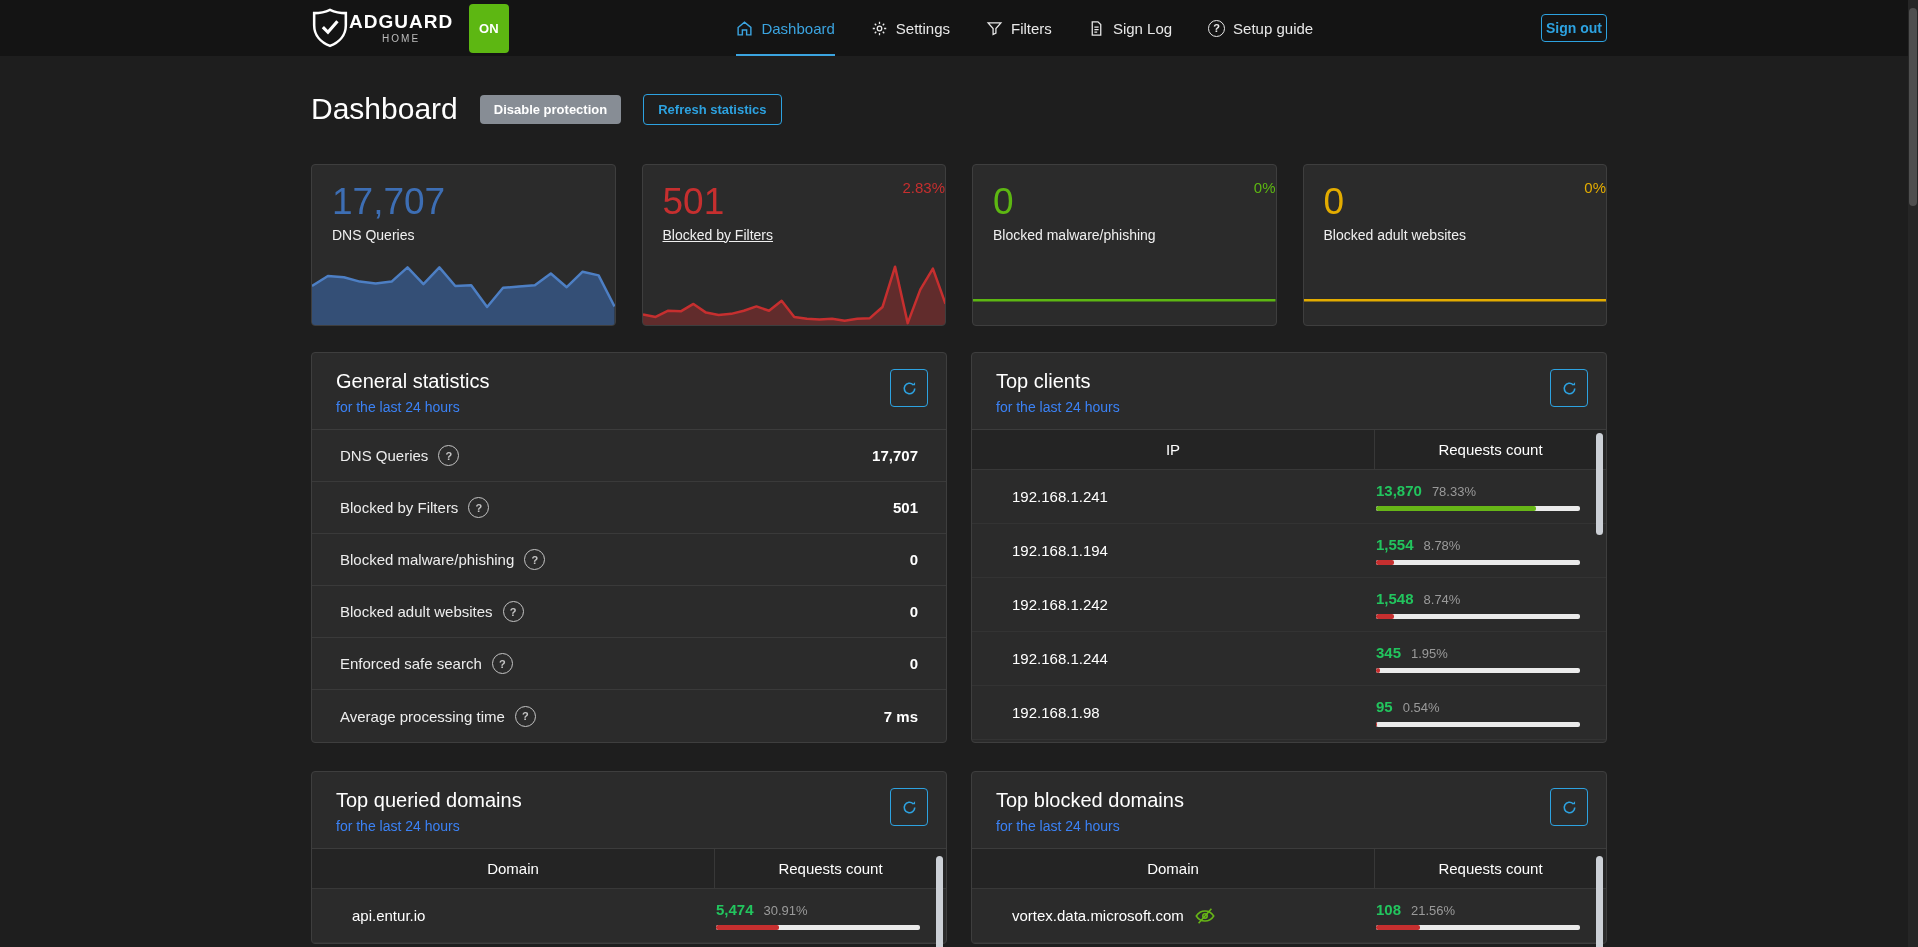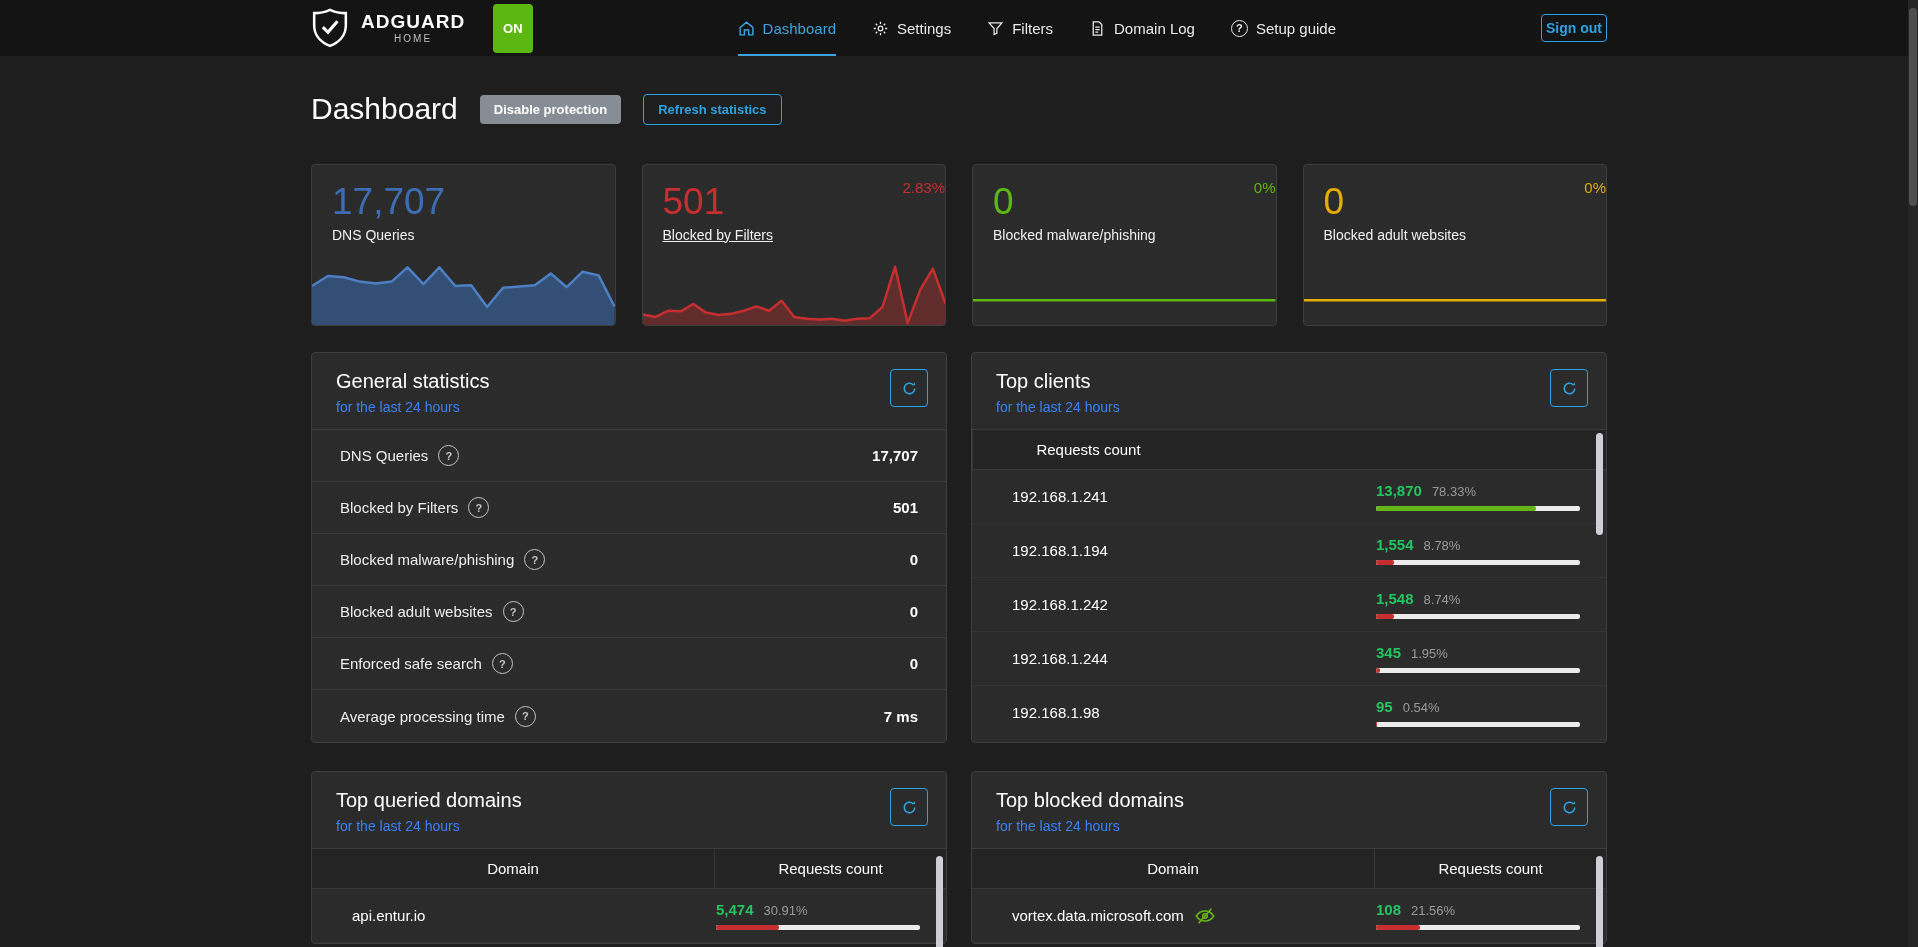--- a/index.html
+++ b/index.html
@@ -2,21 +2,21 @@
 <html><head>
 <meta charset="utf-8">
 <style>
   * { margin:0; padding:0; box-sizing:border-box; }
   html,body { width:1918px; height:947px; overflow:hidden; background:#1e1e1e;
     font-family:"Liberation Sans", sans-serif; color:#e8e8e8; }
 
   
   .navbar { height:56px; background:#141414; display:flex; align-items:stretch; }
   .navbar-inner { width:1296px; margin:0 auto; display:flex; align-items:center; }
-  .logo { display:flex; align-items:center; gap:12px; }
+  .logo { display:flex; align-items:center; gap:0; }
   .logo-shield { width:38px; height:42px; color:#fff; }
   .logo-text { line-height:1; }
   .logo-title { font-size:19px; font-weight:bold; letter-spacing:1px; color:#fff; }
   .logo-subtitle { font-size:10px; color:#bdbdbd; letter-spacing:2px; margin-top:3px;text-align:center; }
   .on-badge { background:#5db712; color:#fff; font-size:13px; font-weight:bold;
     border-radius:4px; padding:17px 10px; margin-left:16px; }
   .nav-items { flex:1; display:flex; justify-content:center; gap:36px; height:56px; }
   .nav-item { display:flex; align-items:center; gap:8px; font-size:15px; color:#e8e8e8;
     cursor:pointer; border-bottom:2px solid transparent; padding-top:2px; }
   .nav-item.active { color:#3ba4e0; border-bottom-color:#3ba4e0; }
@@ -133,21 +133,21 @@
         <svg viewBox="0 0 24 24" fill="none" stroke="currentColor" stroke-width="1.8">
           <path d="M3 4h18l-7 8v6.5l-4 2V12z"></path>
         </svg>
         <span>Filters</span>
       </div>
       <div class="nav-item">
         <svg viewBox="0 0 24 24" fill="none" stroke="currentColor" stroke-width="1.8">
           <path d="M6 2.5h8l4 4v15H6z"></path>
           <path d="M9 10h6M9 13.5h6M9 17h4"></path>
         </svg>
-        <span>Domain Log</span>
+        <span>Sign Log</span>
       </div>
       <div class="nav-item">
         <span class="qmark-circle">?</span>
         <span>Setup guide</span>
       </div>
     </div>
 
     <button class="signout-btn">Sign out</button>
   </div>
 </div>
@@ -266,20 +266,21 @@
         <div class="panel-title">Top clients</div>
         <div class="panel-subtitle">for the last 24 hours</div>
         <button class="refresh-btn">
           <svg viewBox="0 0 16 16" fill="none" stroke="currentColor" stroke-width="1.7">
             <path d="M13.6 8a5.6 5.6 0 1 1-1.7-4"></path>
               <path d="M13.9 1.2v3.2h-3.2" fill="currentColor" stroke="none"></path>
           </svg>
         </button>
       </div>
       <div class="tbl-head">
+        <div class="tbl-head-cell cell-main">IP</div>
         <div class="tbl-head-cell cell-count">Requests count</div>
       </div>
 
       <div class="tbl-row">
         <div class="row-main">192.168.1.241</div>
         <div class="row-count">
           <div class="count-line">
               <span class="count-num">13,870</span>
               <span class="count-pct">78.33%</span>
             </div>

